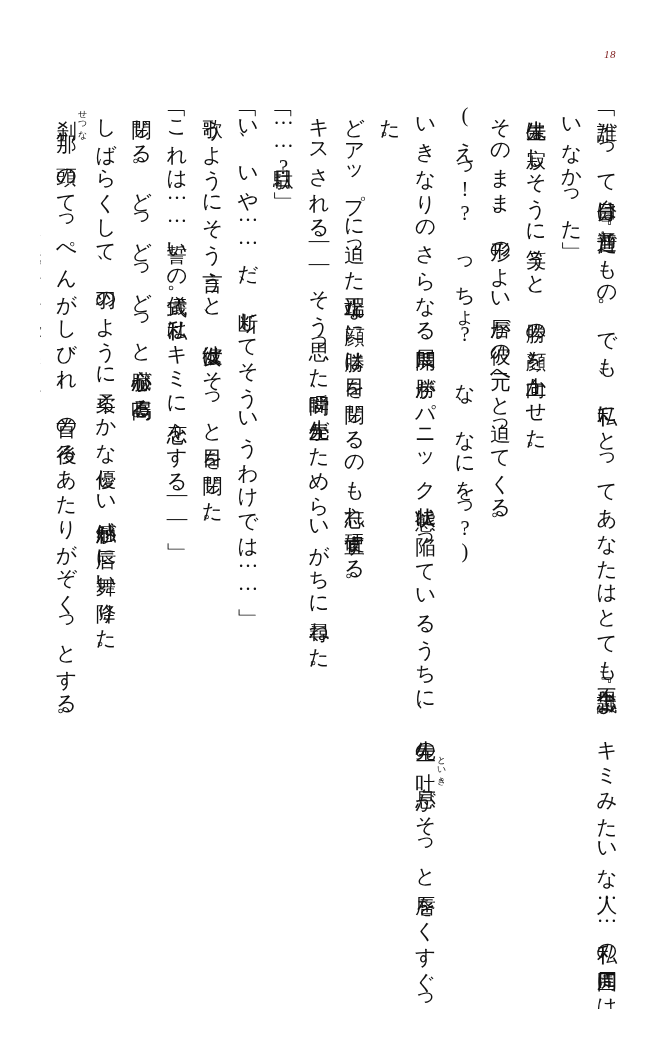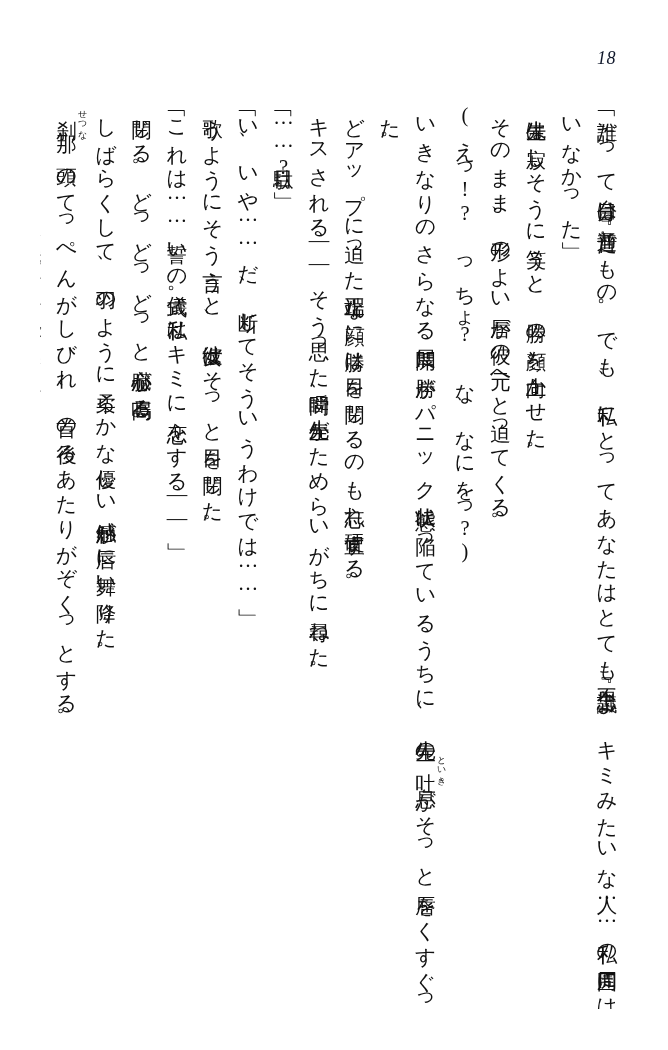--- a/index.html
+++ b/index.html
@@ -17,24 +17,24 @@
   .page {
     position: relative;
     width: 668px;
     height: 1050px;
     background: #ffffff;
   }
   .page-number {
     position: absolute;
     top: 48px;
     right: 52px;
-    font-size: 18px;
+    font-size: 11px;
     font-style: italic;
     font-family: "Liberation Serif", "DejaVu Serif", serif;
-    color: #0f172a;
+    color: #7f1d1d;
     letter-spacing: 0.5px;
   }
   .text-body {
     position: absolute;
     top: 104px;
     right: 44px;
     left: 40px;
     height: 905px;
     writing-mode: vertical-rl;
     text-orientation: upright;

